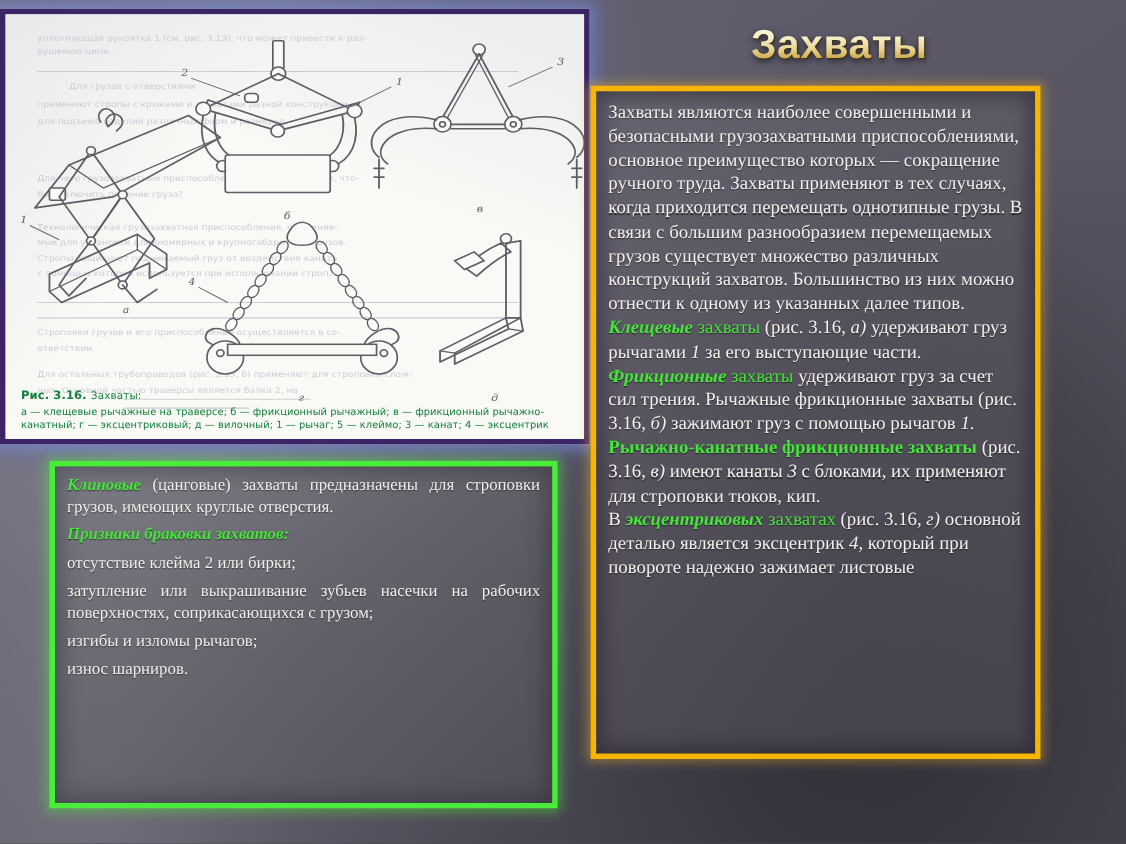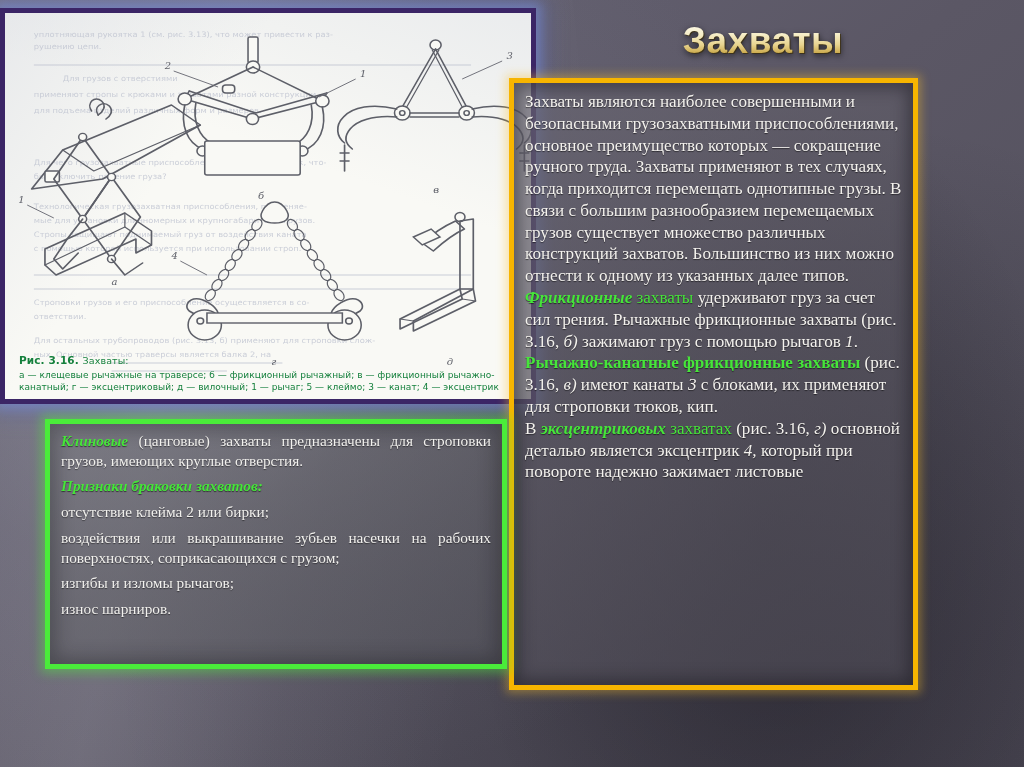--- a/index.html
+++ b/index.html
@@ -110,21 +110,21 @@
   .fig-caption .capline1 .light { font-weight: normal; font-size: 9.5px; }
   .fig-caption .capbody {
     font-size: 9px;
     line-height: 1.35;
     letter-spacing: 0.05px;
   }
 
   
   .panel-gold {
     position: absolute;
-    left: 509px;
+    left: 537px;
     top: 78px;
     width: 409px;
     height: 612px;
     z-index: 5;
     border: 5px solid #f7b500;
     box-sizing: border-box;
     background: linear-gradient(150deg, rgba(104,101,113,0.72) 0%, rgba(88,85,96,0.72) 45%, rgba(76,73,84,0.72) 100%);
     box-shadow:
       0 0 9px 3px rgba(250,190,40,0.40),
       inset 0 0 16px 5px rgba(20,18,24,0.45);
@@ -138,21 +138,21 @@
     text-align: left;
   }
   .panel-gold .body p { margin: 0; }
 
   
   .panel-green {
     position: absolute;
     left: 45px;
     top: 419px;
     width: 462px;
-    height: 250px;
+    height: 316px;
     z-index: 5;
     border: 5px solid #4aec3a;
     box-sizing: border-box;
     background: linear-gradient(150deg, rgba(122,122,128,0.62) 0%, rgba(100,100,106,0.62) 40%, rgba(84,84,92,0.66) 100%);
     box-shadow:
       0 0 10px 4px rgba(80,235,60,0.45),
       inset 0 0 18px 6px rgba(22,22,26,0.32);
     padding: 7px 11px 7px 11px;
   }
   .panel-green .body {
@@ -381,29 +381,30 @@
           <span class="light">Захваты:</span>
         </div>
         <div class="capbody">а — клещевые рычажные на траверсе; б — фрикционный рычажный; в — фрикционный рычажно-канатный; г — эксцентриковый; д — вилочный; 1 — рычаг; 5 — клеймо; 3 — канат; 4 — эксцентрик</div>
       </div>
     </div>
   </div>
 
   <div class="panel-gold">
     <div class="body">
         <p>Захваты являются наиболее совершенными и безопасными грузозахватными приспособлениями, основное преимущество которых — сокращение ручного труда. Захваты применяют в тех случаях, когда приходится перемещать однотипные грузы. В связи с большим  разнообразием перемещаемых грузов существует множество различных конструкций захватов. Большинство из них можно отнести к одному из указанных далее типов.</p>
+        <p><span class="g">Клещевые</span><span class="gp"> захваты </span>(рис. 3.16, <span class="it">а)</span> удерживают груз рычагами <span class="it">1</span> за его выступающие части.</p>
         <p><span class="g">Фрикционные</span><span class="gp"> захваты </span>удерживают груз за счет сил трения. Рычажные фрикционные захваты (рис. 3.16, <span class="it">б)</span> зажимают груз с помощью рычагов <span class="it">1</span>. <span class="gb">Рычажно-канатные фрикционные захваты</span> (рис. 3.16, <span class="it">в)</span> имеют канаты <span class="it">3</span> с блоками, их применяют для строповки тюков, кип.</p>
         <p>В <span class="g">эксцентриковых</span><span class="gp"> захватах </span>(рис. 3.16, <span class="it">г)</span> основной деталью является эксцентрик <span class="it">4,</span> который при повороте надежно зажимает листовые</p>
       </div>
   </div>
 
   <div class="panel-green">
     <div class="body">
         <p><span class="g">Клиновые</span> (цанговые) захваты предназначены для строповки грузов, имеющих круглые отверстия.</p>
         <p><span class="g">Признаки браковки захватов:</span></p>
         <p>отсутствие клейма 2 или бирки;</p>
-        <p>воздействия или выкрашивание зубьев насечки на рабочих поверхностях, соприкасающихся с грузом;</p>
+        <p>затупление или выкрашивание зубьев насечки на рабочих поверхностях, соприкасающихся с грузом;</p>
         <p>изгибы и изломы рычагов;</p>
         <p>износ шарниров.</p>
       </div>
   </div>
 
 </div>
 
 </body></html>

